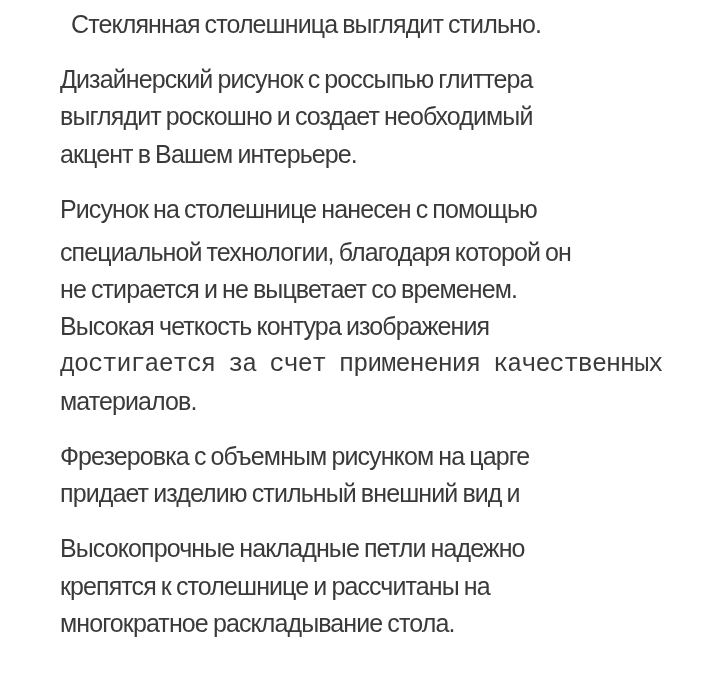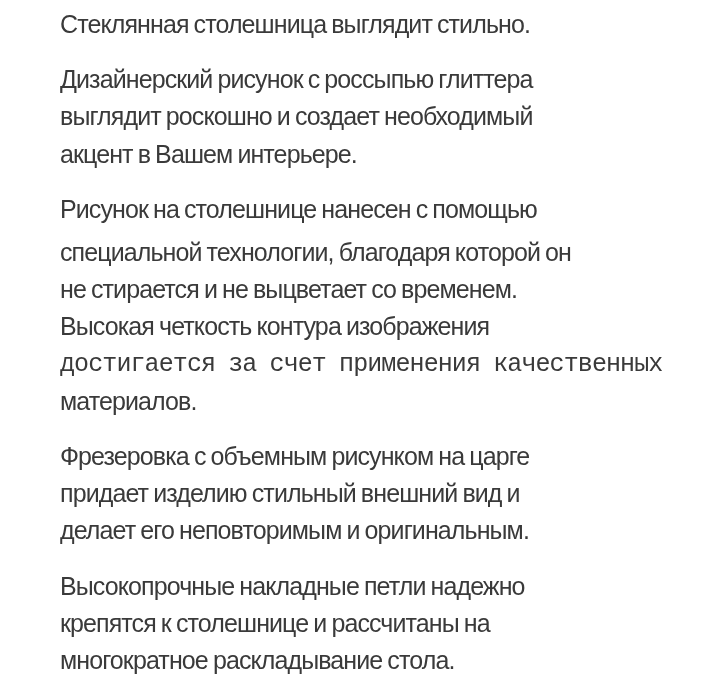--- a/index.html
+++ b/index.html
@@ -19,38 +19,37 @@
     word-spacing: -1px;
     transform-origin: left top;
   }
   .line { display: block; white-space: nowrap; }
 </style>
 </head>
 <body>
 
 <div class="content">
   <p class="para">
-    <span class="line" style="display: block; width: max-content;">Стеклянная столешница выглядит стильно.</span>
+    <span class="line" style="display: block; width: max-content; margin-left: 11px;">Стеклянная столешница выглядит стильно.</span>
   </p>
   <p class="para">
     <span class="line" style="display: block; width: max-content;">Дизайнерский рисунок с россыпью глиттера</span>
     <span class="line" style="display: block; width: max-content;">выглядит роскошно и создает необходимый</span>
     <span class="line" style="display: block; width: max-content;">акцент в Вашем интерьере.</span>
   </p>
   <p class="para">
     <span class="line" style="display: block; width: max-content; margin-top: 11px;">Рисунок на столешнице нанесен с помощью</span>
     <span class="line" style="display: block; width: max-content; margin-top: 6px;">специальной технологии, благодаря которой он</span>
     <span class="line" style="display: block; width: max-content;">не стирается и не выцветает со временем.</span>
     <span class="line" style="display: block; width: max-content;">Высокая четкость контура изображения</span>
     <span class="line" style="display: block; width: max-content; font-family: Liberation Mono, monospace;">достигается за счет применения качественных</span>
     <span class="line" style="display: block; width: max-content; text-align: center;">материалов.</span>
   </p>
   <p class="para">
     <span class="line" style="display: block; width: max-content; margin-top: 13px;">Фрезеровка с объемным рисунком на царге</span>
     <span class="line" style="display: block; width: max-content;">придает изделию стильный внешний вид и</span>
-    <span class="line" style="display: block; width: max-content;">делает его неповторимым и оригинальным.</span>
   </p>
   <p class="para">
     <span class="line" style="display: block; width: max-content;">Высокопрочные накладные петли надежно</span>
     <span class="line" style="display: block; width: max-content;">крепятся к столешнице и рассчитаны на</span>
     <span class="line" style="display: block; width: max-content;">многократное раскладывание стола.</span>
   </p>
 </div>
 
 </body></html>

